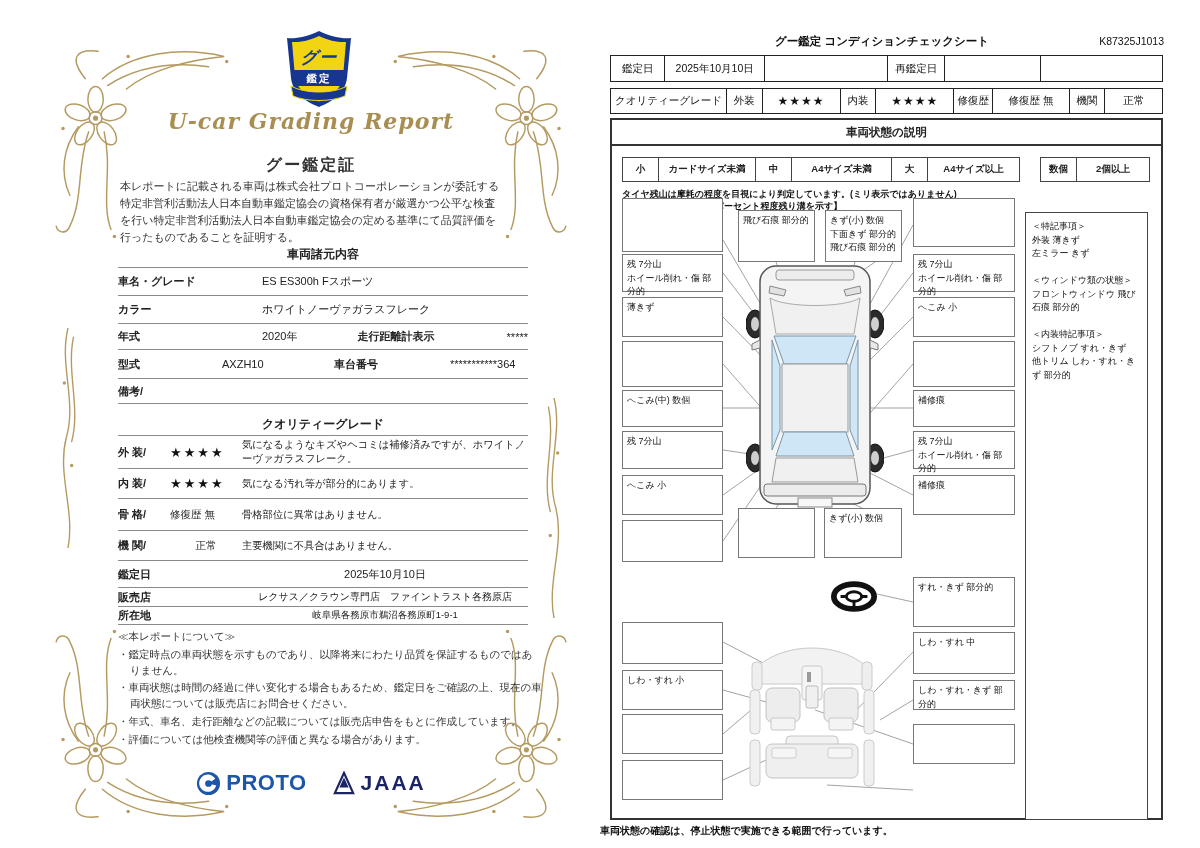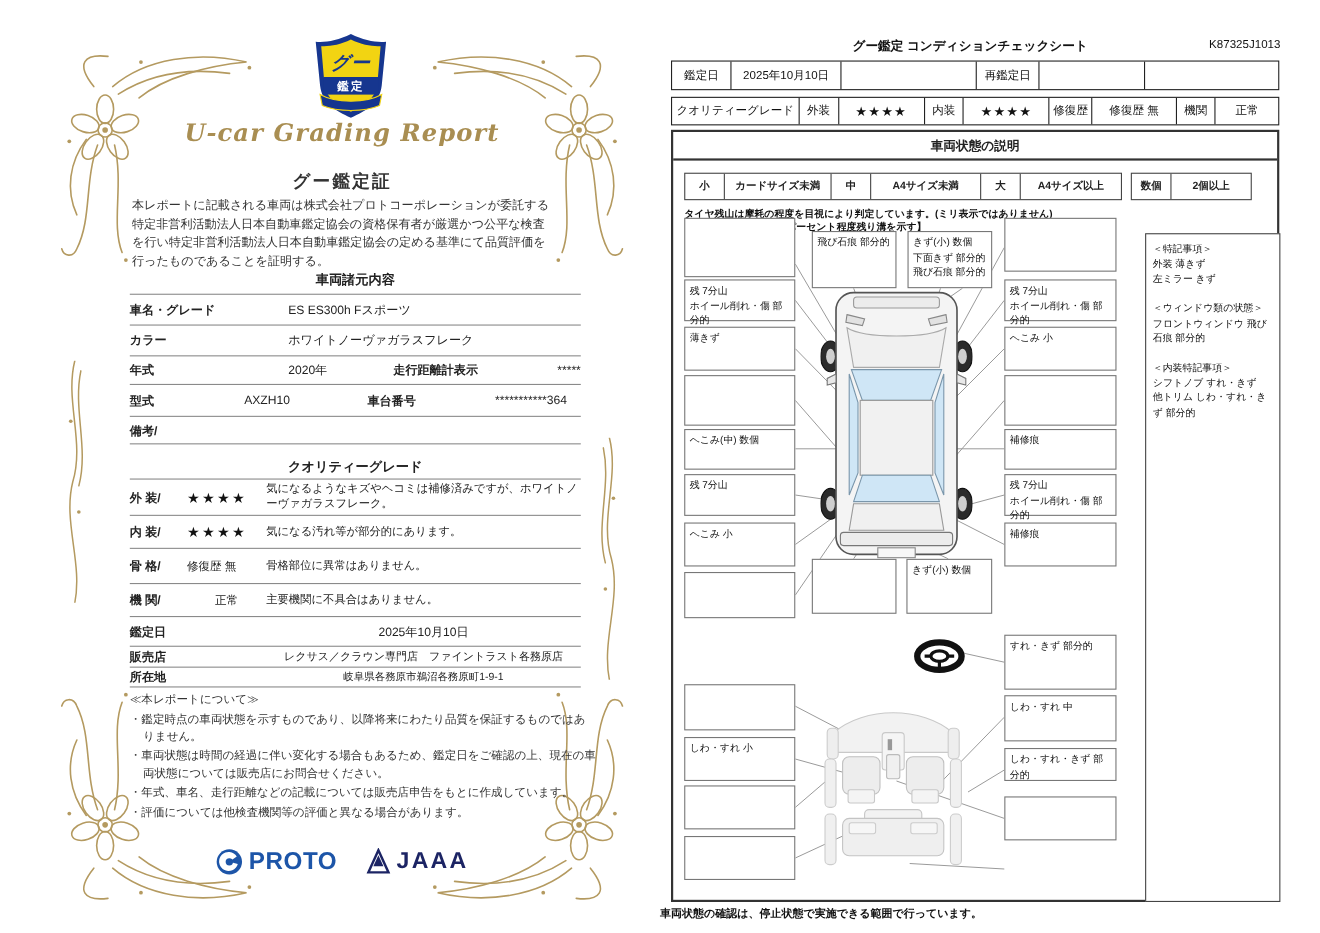--- a/index.html
+++ b/index.html
@@ -63,21 +63,21 @@
   .legend{position:absolute;display:flex;border:1px solid #444;box-sizing:border-box;height:25px;}
   .legend .cell{border-right:1px solid #444;display:flex;align-items:center;justify-content:center;
      font-size:9.5px;font-weight:bold;box-sizing:border-box;}
   .legend .cell:last-child{border-right:none;}
   .tnote{position:absolute;left:10px;font-size:9px;font-weight:bold;color:#111;}
   .cb{position:absolute;border:1px solid #777;box-sizing:border-box;background:#fff;
      font-size:9px;line-height:1.5;padding:3px 4px;color:#111;}
   .pre{white-space:pre-line;}
   .notes-panel{position:absolute;left:413px;top:92px;width:123px;height:608px;
      border:1.5px solid #444;box-sizing:border-box;font-size:9px;line-height:1.5;
-     padding:7px 6px;white-space:pre-line;color:#111;background:#fff;margin-left:16px;}
+     padding:7px 6px;white-space:pre-line;color:#111;background:#fff;}
   .leader{position:absolute;left:0;top:0;}
   .bottom-note{position:absolute;left:2px;top:796px;font-size:10px;font-weight:bold;color:#111;}
   .wheel-ic{position:absolute;left:218px;top:460px;width:48px;height:33px;}
 </style>
 </head>
 <body>
 
 <div class="page-left">
 
   <svg class="flourish" style="left:-4px;top:16px" width="180" height="198" viewBox="0 0 210 230">
@@ -263,21 +263,21 @@
     <div class="mb-title">車両状態の説明</div>
 
     <div class="legend" style="left:10px;top:37px;width:398px">
       <div class="cell" style="width:36px">小</div>
       <div class="cell" style="width:97px">カードサイズ未満</div>
       <div class="cell" style="width:36px">中</div>
       <div class="cell" style="width:100px">A4サイズ未満</div>
       <div class="cell" style="width:36px">大</div>
       <div class="cell" style="flex:1">A4サイズ以上</div>
     </div>
-    <div class="legend" style="left:416px;top:37px;width:110px">
+    <div class="legend" style="left:428px;top:37px;width:110px">
       <div class="cell" style="width:36px">数個</div>
       <div class="cell" style="flex:1">2個以上</div>
     </div>
     <div class="tnote" style="top:68px">タイヤ残山は摩耗の程度を目視により判定しています。(ミリ表示ではありません)</div>
     <div class="tnote" style="top:80px">【例:残 5分山＝概ね50パーセント程度残り溝を示す】</div>
 
     <svg class="leader" width="553" height="702" viewBox="0 0 553 702">
       <g stroke="#999" stroke-width="0.9">
         <line x1="111" y1="120" x2="155" y2="195"></line>
         <line x1="111" y1="153" x2="147" y2="200"></line>

